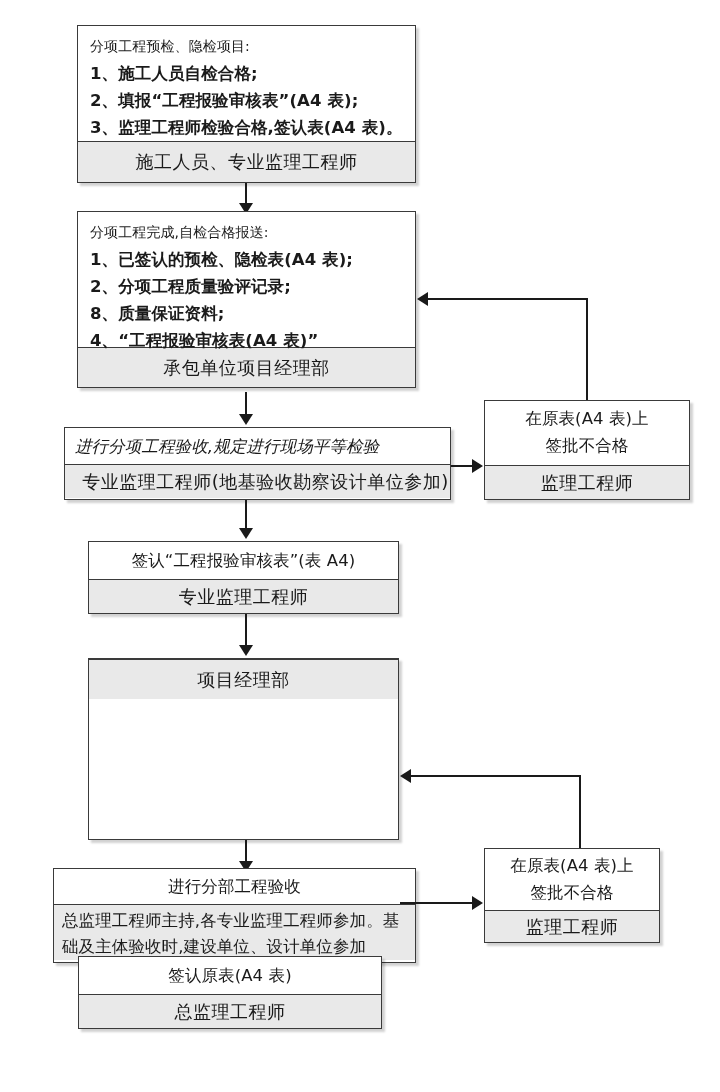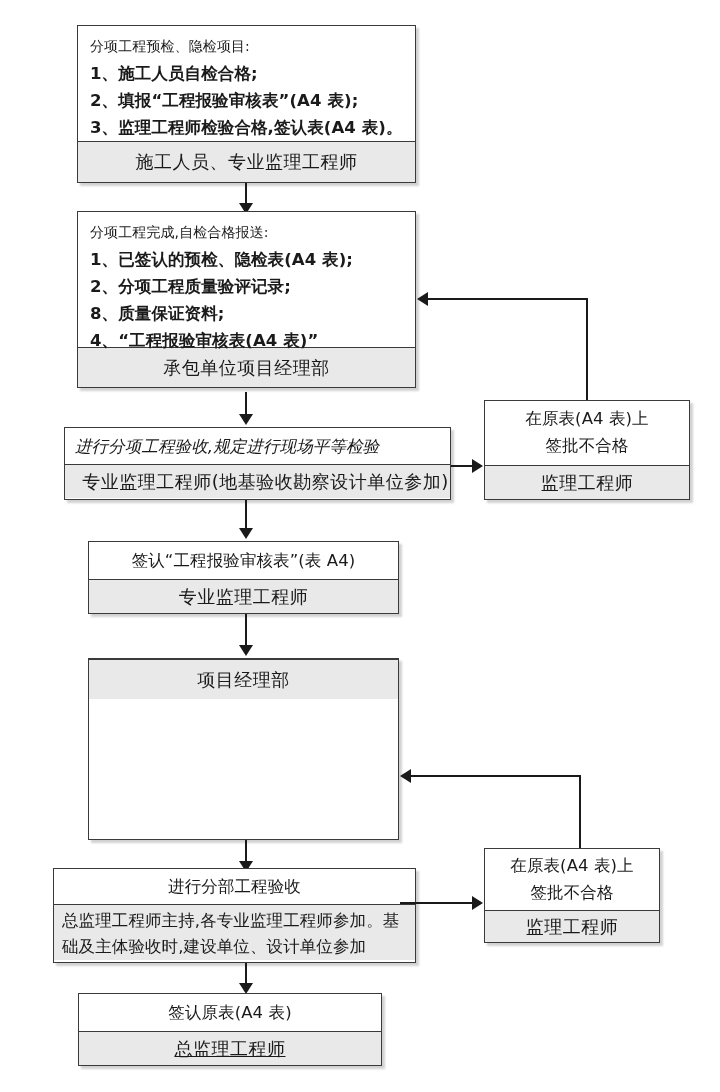--- a/index.html
+++ b/index.html
@@ -216,22 +216,22 @@
       <div class="line">签批不合格</div>
     </div>
     <div class="node-footer" style="height:32px;">
       <span class="footer-text">监理工程师</span>
     </div>
   </div>
 
   <div class="vline" style="left:245px; top:963px; height:22px;"></div>
   <div class="arrow-down" style="left:239px; top:983px;"></div>
 
-  <div class="node" style="left:78px; top:993px; width:304px; height:73px;">
+  <div class="node" style="left:78px; top:956px; width:304px; height:73px;">
     <div class="node-body centered" style="height:37px; display:flex; align-items:center; justify-content:center; padding:0;">
       <div class="line">签认原表(A4 表)</div>
     </div>
-    <div class="node-footer" style="height:34px;text-decoration:underline;">
+    <div class="node-footer" style="height:34px;">
       <span class="footer-text">总监理工程师</span>
     </div>
   </div>
 
 </div>
 
 </body></html>

